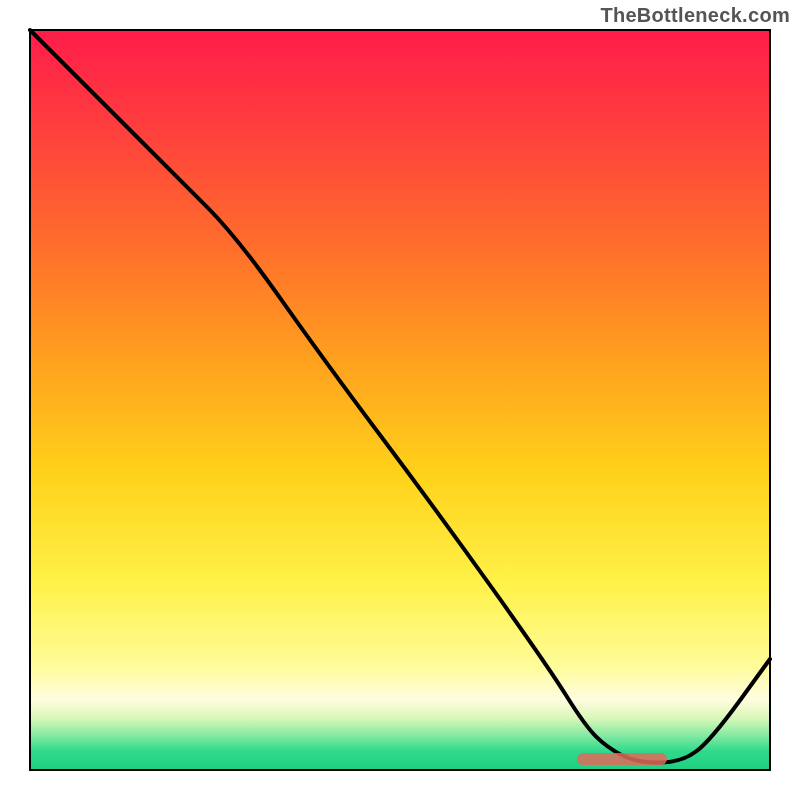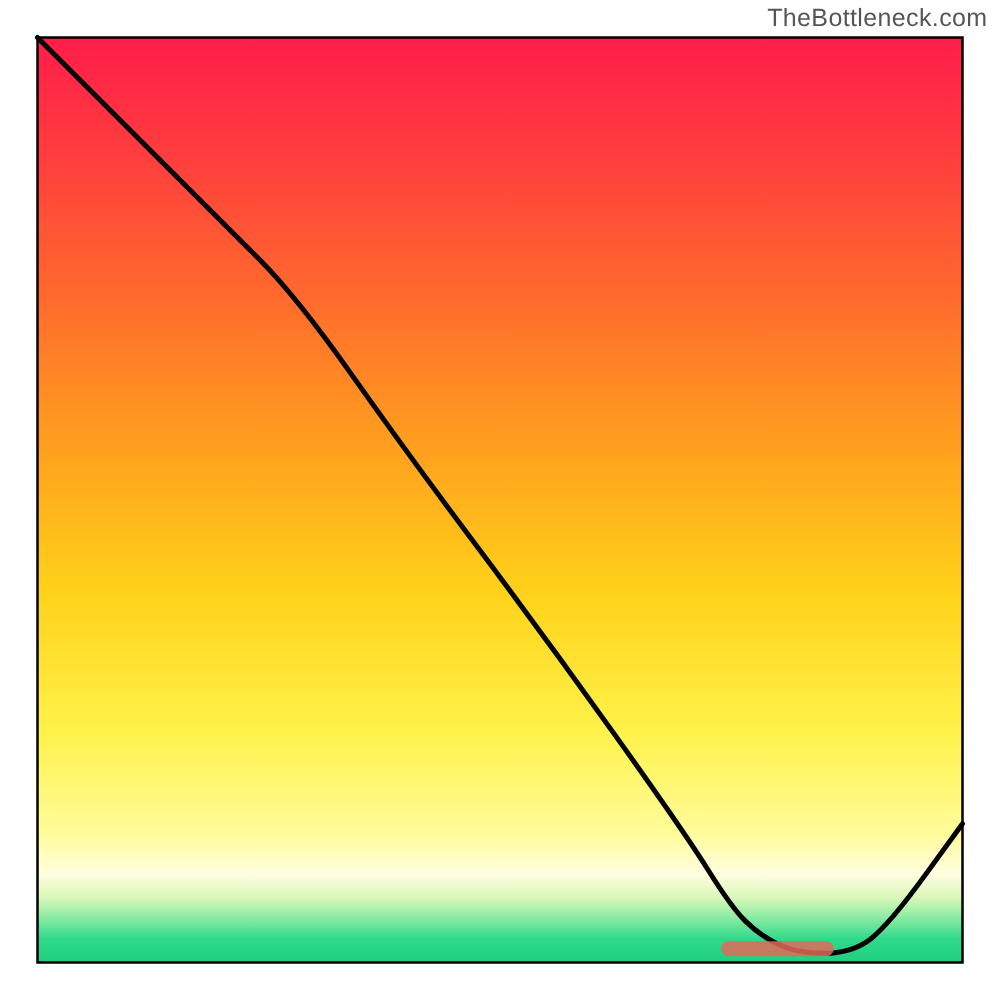--- a/index.html
+++ b/index.html
@@ -14,21 +14,21 @@
   .container {
     position: relative;
     width: 800px;
     height: 800px;
   }
   .watermark {
     position: absolute;
     top: 4px;
     right: 10px;
     font-size: 20px;
-    font-weight: 400;
+    font-weight: 700;
     color: #555;
     letter-spacing: 0.3px;
     user-select: none;
   }
   svg.plot {
     position: absolute;
     left: 0;
     top: 0;
   }
 </style>

